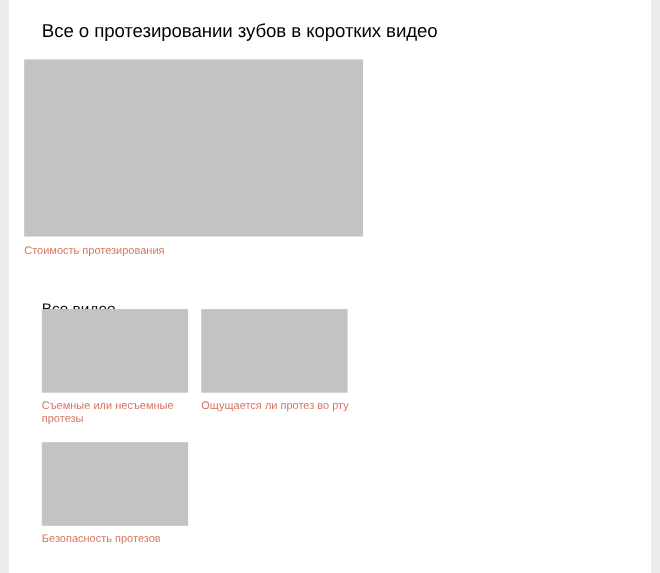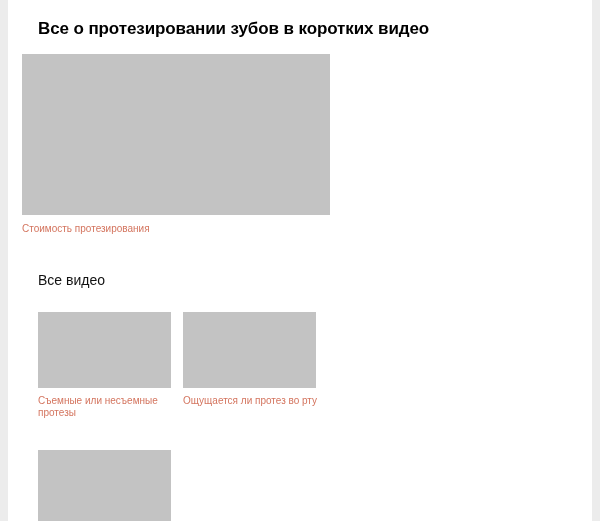--- a/index.html
+++ b/index.html
@@ -21,21 +21,21 @@
     height: 521px;
     background: #ffffff;
     box-sizing: border-box;
   }
   .page-title {
     position: absolute;
     left: 30px;
     top: 8px;
     width: 520px;
     font-size: 17px;
-    font-weight: bold;
+    font-weight: normal;
     color: #000000;
     letter-spacing: -0.1px;
   }
   .featured-block {
     position: absolute;
     left: 14px;
     top: 54px;
     width: 308px;
   }
   .thumb {
@@ -64,21 +64,20 @@
   .grid {
     position: absolute;
     left: 30px;
     top: 281px;
     width: 520px;
   }
   .grid-row {
     display: flex;
     gap: 12px;
     margin-bottom: 14px;
-    margin-top: 31px;
   }
   .grid-item {
     width: 133px;
   }
   .grid-thumb {
     width: 133px;
     height: 76px;
   }
   .grid-item .caption {
     margin-top: 7px;
@@ -106,17 +105,18 @@
         <span class="caption">Съемные или несъемные протезы</span>
       </div>
       <div class="grid-item">
         <span class="thumb grid-thumb"></span>
         <span class="caption">Ощущается ли протез во рту</span>
       </div>
     </div>
     <div class="grid-row">
       <div class="grid-item">
         <span class="thumb grid-thumb"></span>
+        <span class="caption">Безопасность протезов</span>
       </div>
     </div>
   </div>
 
 </div>
 
 </body></html>

